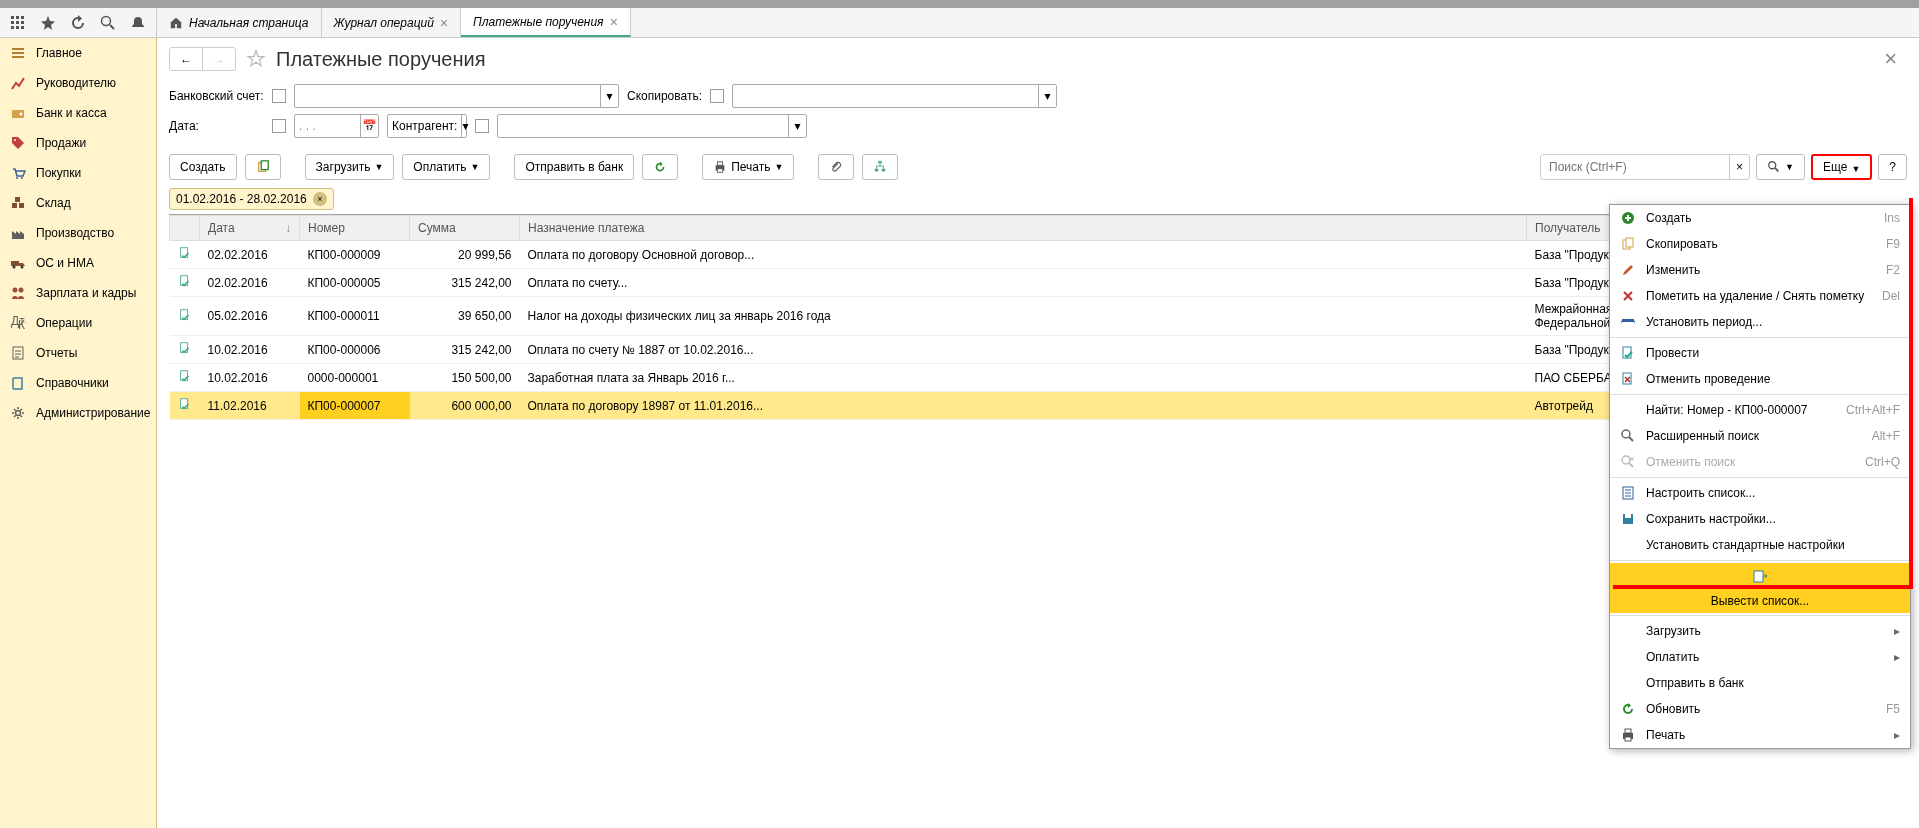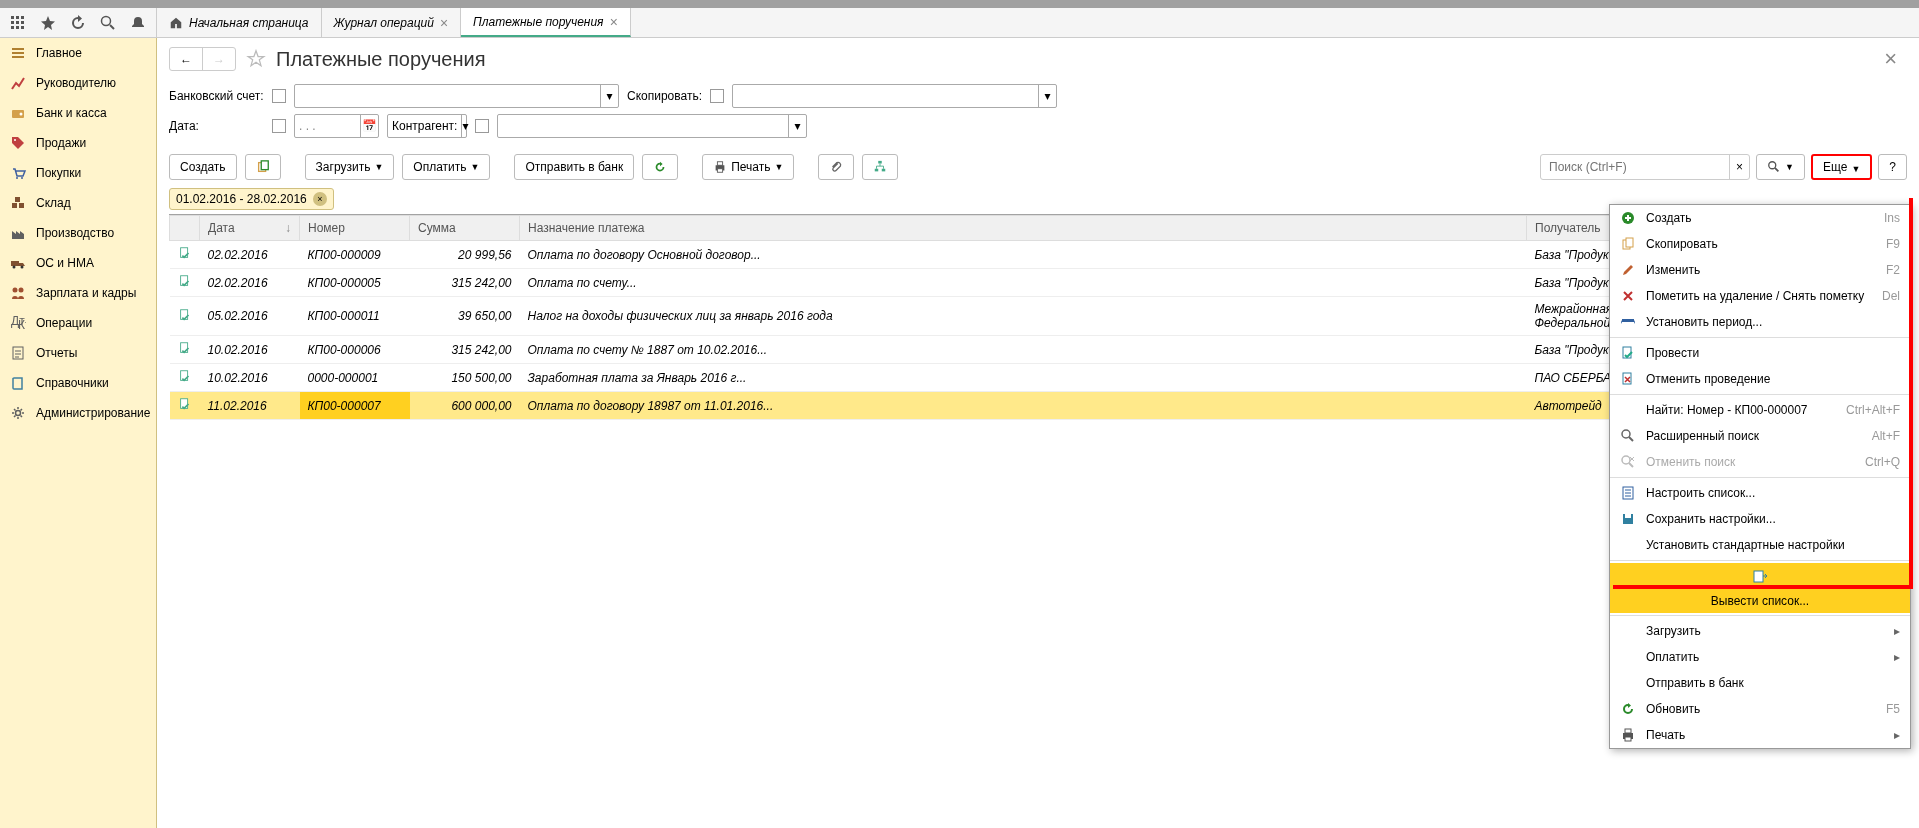--- a/index.html
+++ b/index.html
@@ -42,21 +42,21 @@
 .search-box input { border: none; outline: none; flex: 1; padding: 0 8px; color: #999; }
 .search-clear { padding: 0 6px; border-left: 1px solid #ccc; height: 100%; display: flex; align-items: center; cursor: pointer; }
 .more-btn { border: 2px solid red; align-items: flex-end; }
 .filter-tag { margin: 2px 12px; display: inline-flex; align-items: center; background: #fff4cc; border: 1px solid #d0c080; border-radius: 3px; padding: 3px 6px; gap: 6px; }
 .filter-tag-close { width: 14px; height: 14px; background: #d0c080; border-radius: 50%; display: flex; align-items: center; justify-content: center; font-size: 9px; cursor: pointer; }
 .table-wrap { flex: 1; overflow: auto; border-top: 1px solid #a3a3a3; margin: 2px 12px 0; }
 table { width: 100%; border-collapse: collapse; }
 th { background: #f0f0f0; border: 1px solid #ddd; padding: 5px 8px; text-align: left; font-weight: normal; color: #555; }
 th.sort { position: relative; }
 th.sort::after { content: "↓"; position: absolute; right: 8px; color: #888; }
-td { border-bottom: 1px solid #eee; padding: 5px 8px; font-style: italic; }
+td { border-bottom: 1px solid #eee; padding: 5px 8px; }
 tr.sel td { background: #ffe98a; }
 tr.sel td.num { background: #ffd020; }
 .status-icon { width: 14px; height: 14px; }
 .paid { color: #2a8a2a; }
 td.right { text-align: right; }
 .context-menu { position: absolute; right: 8px; top: 166px; width: 302px; background: #fff; border: 1px solid #999; box-shadow: 2px 2px 8px rgba(0,0,0,0.3); z-index: 100; }
 .menu-item { display: flex; align-items: center; padding: 5px 10px; gap: 10px; cursor: pointer; }
 .menu-item.highlight { background: #ffd020; flex-direction: column; }
 .menu-item.disabled { color: #aaa; }
 .menu-sep { height: 1px; background: #ddd; margin: 2px 0; }

